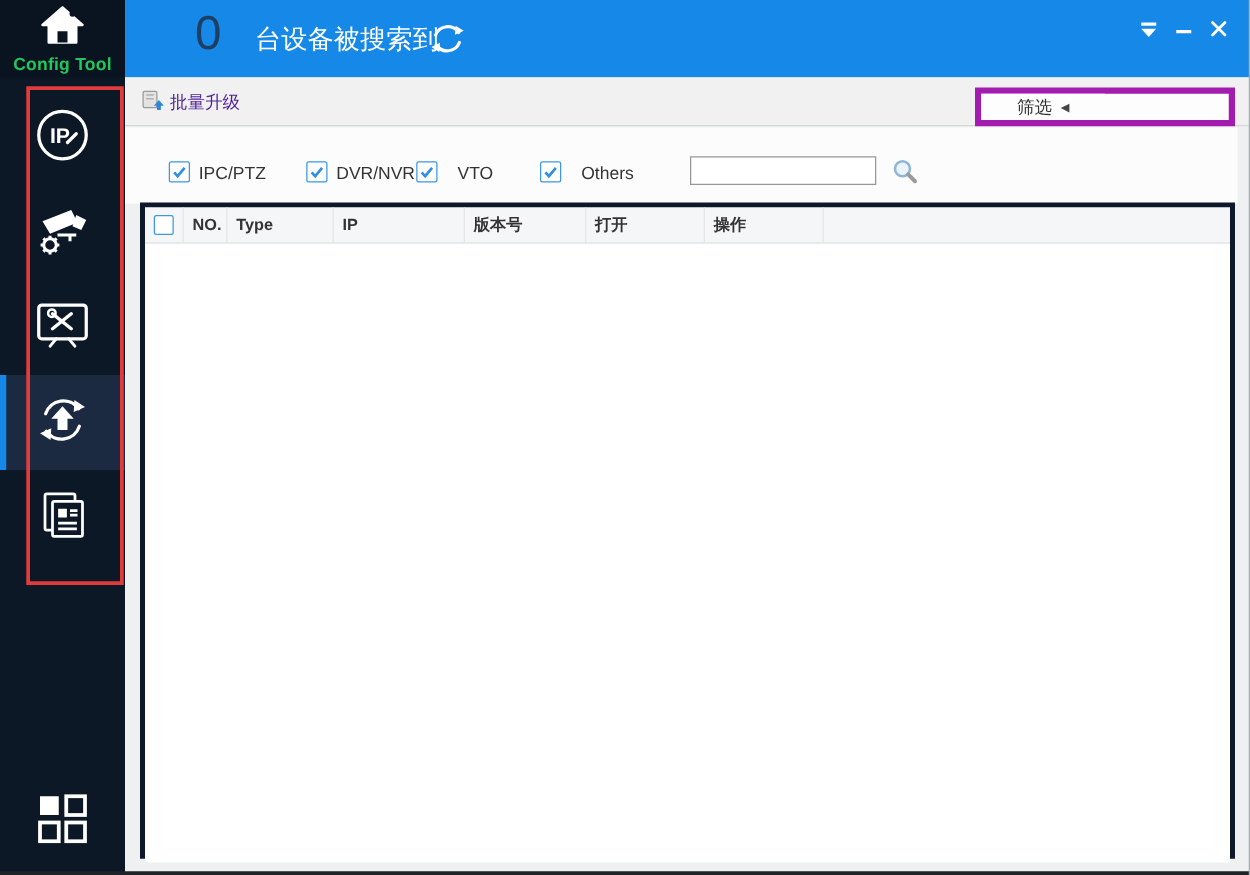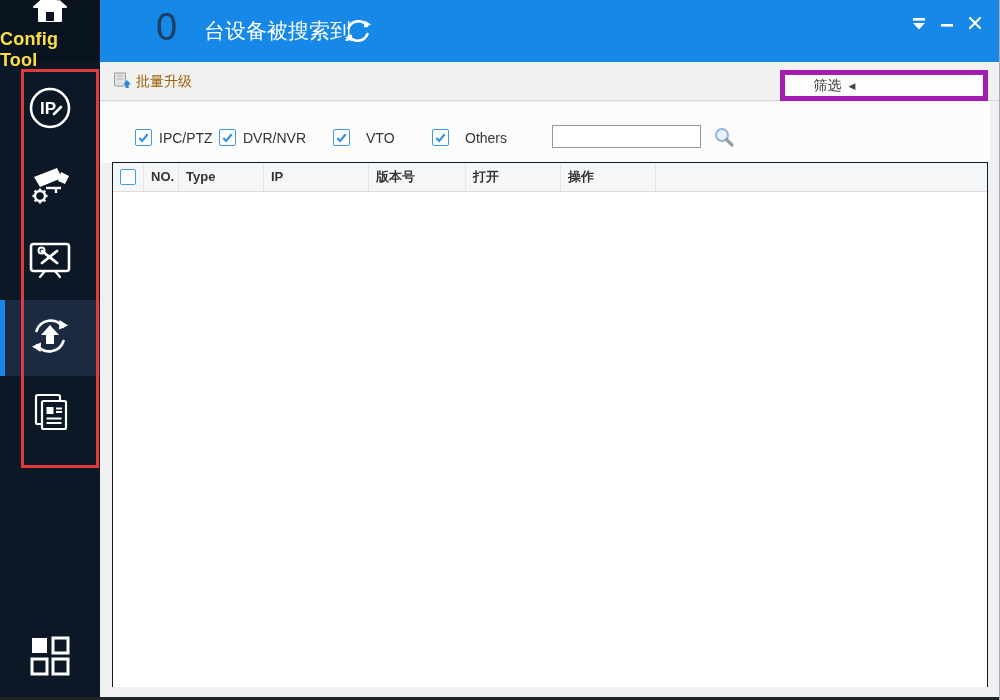--- a/index.html
+++ b/index.html
@@ -3,21 +3,21 @@
 <meta charset="utf-8">
 <style>
   * { margin:0; padding:0; box-sizing:border-box; }
   body { font-family:"Liberation Sans", sans-serif; background:#2a2a2a; }
   .window{ position:relative; width:1000px; height:700px; background:#eef0f1; overflow:hidden; }
 
   
   .sidebar{ position:absolute; left:0; top:0; width:100px; height:700px; background:#0c1826; }
   .logo{ position:absolute; left:0; top:0; width:100px; height:62px; background:#0a1420;
          display:flex; flex-direction:column; align-items:center; justify-content:center; gap:2px; }
-  .logo-text{ color:#fde047; font-weight:bold; font-size:18px; letter-spacing:.2px; }
+  .logo-text{ color:#22c55e; font-weight:bold; font-size:14px; letter-spacing:.2px; }
   .nav-item{ position:absolute; left:0; width:100px; height:76px;
              display:flex; align-items:center; justify-content:center; cursor:pointer; }
   .nav-item.selected{ background:#1b2a40; }
   .sel-bar{ position:absolute; left:0; top:0; width:5px; height:100%; background:#1588e8; }
   .launcher{ position:absolute; left:0; bottom:20px; width:100px; display:flex; justify-content:center; cursor:pointer; }
 
   
   .annotation-rect{ position:absolute; left:21px; top:69px; width:78px; height:399px;
                     border:3px solid #e23b3b; z-index:40; pointer-events:none; }
 
@@ -26,38 +26,38 @@
   .dev-count{ position:absolute; left:56px; top:6px; font-size:38px; color:#1d3f63; }
   .dev-count-label{ position:absolute; left:104px; top:17px; font-size:21px; color:#ffffff; }
   .hdr-refresh{ position:absolute; left:242px; top:17px; cursor:pointer; }
   .win-btn{ position:absolute; top:10px; width:26px; height:26px; display:flex; align-items:center; justify-content:center; cursor:pointer; }
   .wb-collapse{ right:68px; } .wb-min{ right:40px; } .wb-close{ right:12px; }
 
   
   .main{ position:absolute; left:100px; top:62px; width:900px; height:638px; background:#eef0f1; }
   .tabbar{ position:absolute; left:0; top:0; width:900px; height:39px; background:#f1f1f2; border-bottom:1px solid #d7d7d7; }
   .tab-title{ position:absolute; left:13px; top:0; height:39px; display:flex; align-items:center; gap:5px;
-              font-size:14px; color:#a16207; }
+              font-size:14px; color:#4c1d95; }
   .btn-group{ position:absolute; right:12px; top:8px; display:flex; height:31px; border:5px solid #a21caf; background:#fdfdfd; }
   .tb-btn{ width:99px; display:flex; align-items:center; justify-content:center; gap:7px;
            font-size:14px; color:#333; background:#fdfdfd; cursor:pointer; }
   .tb-btn + .tb-btn{ border-left:1px solid #d6d6d6;margin-top:40px; }
   .tri-left{ font-size:9px; color:#444; }
 
   .filterbar{ position:absolute; left:0; top:40px; width:890px; height:61px; background:#fcfcfd; }
   .filter-item{ position:absolute; top:27px; display:flex; align-items:flex-end; gap:7px; cursor:pointer; }
   .filter-label{ font-size:14px; color:#333; }
   .cbox{ width:17px; height:17px; background:#fff; border:1px solid #3d97e1; border-radius:2px;
          display:flex; align-items:center; justify-content:center; }
   .search-input{ position:absolute; left:452px; top:23px; width:149px; height:23px;
                  border:1px solid #979797; background:#fff; font-size:13px; padding:0 5px; outline:none; }
   .search-btn{ position:absolute; left:613px; top:24px; cursor:pointer; }
 
   .table-panel{ position:absolute; left:12px; top:100px; width:876px; height:525px;
-                background:#ffffff; border:1px solid #0f172a; }
+                background:#ffffff; border:4px solid #0f172a; }
   .thead{ display:flex; height:29px; background:#f5f6f7; border-bottom:1px solid #dcdcdc; }
   .th{ font-size:13px; font-weight:bold; color:#333; line-height:28px; padding-left:7px;
        border-right:1px solid #e6e6e6; overflow:hidden; white-space:nowrap; }
   .th.c-sel{ width:31px; display:flex; align-items:center; justify-content:center; padding-left:0; }
   .c-no{ width:35px; } .c-type{ width:85px; } .c-ip{ width:105px; } .c-ver{ width:97px; }
   .c-path{ width:178px; } .c-open{ width:95px; } .c-op{ width:95px; }
   .c-rem{ flex:1; border-right:none; }
   .tbody{ height:495px; background:#fff; }
 
   .edge-bottom{ position:absolute; left:0; bottom:0; width:1000px; height:3px; background:#1f2326; z-index:50; }
@@ -209,21 +209,21 @@
 
     <div class="filterbar">
       <label class="filter-item" style="left:35px">
         <span class="cbox">
           <svg width="13" height="13" viewBox="0 0 14 14">
               <path d="M2.5 7.5 l3 3.2 L11.5 3.5" fill="none" stroke="#2f8fe3" stroke-width="2.3"></path>
             </svg>
         </span>
         <span class="filter-label">IPC/PTZ</span>
       </label>
-      <label class="filter-item" style="left:119px">
+      <label class="filter-item" style="left:145px">
         <span class="cbox">
           <svg width="13" height="13" viewBox="0 0 14 14">
               <path d="M2.5 7.5 l3 3.2 L11.5 3.5" fill="none" stroke="#2f8fe3" stroke-width="2.3"></path>
             </svg>
         </span>
         <span class="filter-label">DVR/NVR</span>
       </label>
       <label class="filter-item" style="left:233px; gap:16px">
         <span class="cbox">
           <svg width="13" height="13" viewBox="0 0 14 14">

